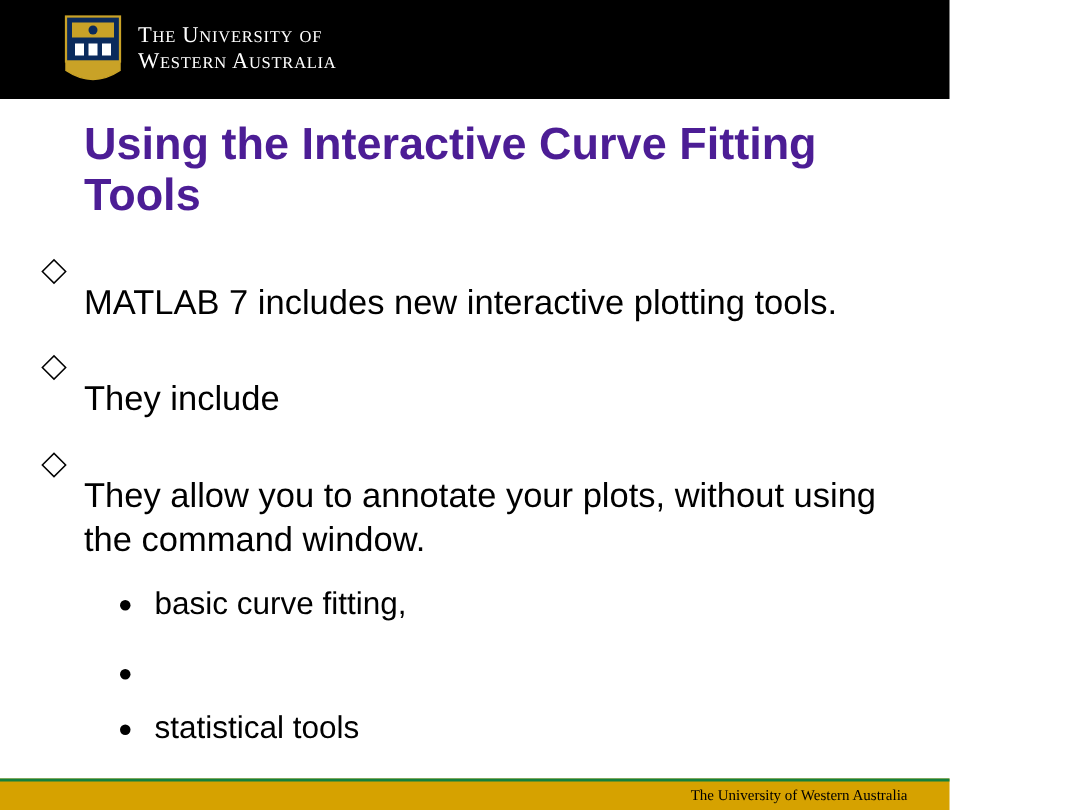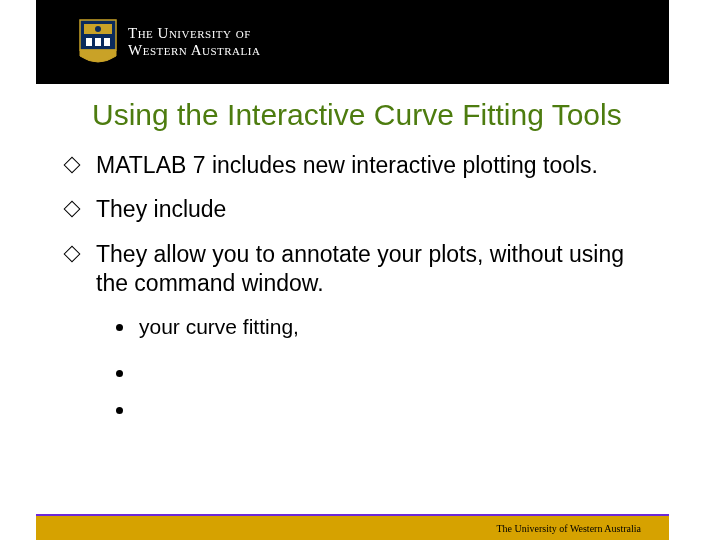--- a/index.html
+++ b/index.html
@@ -1,32 +1,32 @@
 <!DOCTYPE html>
 <html><head>
 <meta charset="utf-8">
 <style>
   * { margin: 0; padding: 0; box-sizing: border-box; }
   html, body { width: 720px; height: 540px; font-family: Arial, Helvetica, sans-serif; background: #fff; overflow: hidden; }
-  .slide { width: 633px; height: 540px; display: flex; flex-direction: column; margin-left: 36px; }
+  .slide { width: 633px; height: 540px; display: flex; flex-direction: column; }
   .header { background: #000; height: 84px; display: flex; align-items: center; padding-left: 42px; }
   .crest { width: 40px; height: 48px; margin-right: 10px; display: flex; align-items: center; justify-content: center; }
   .uni-text { color: #fff; line-height: 1.15; }
   .uni-line1 { font-family: Georgia, 'Times New Roman', serif; font-size: 15px; letter-spacing: 0.5px; font-variant: small-caps; }
   .uni-line2 { font-family: Georgia, 'Times New Roman', serif; font-size: 15px; letter-spacing: 0.5px; font-variant: small-caps; text-align: center; }
   .content { flex: 1; padding: 14px 40px 0 56px; }
-  .title { font-size: 30px; font-weight: normal; color: #4d7c0f; line-height: 1.15; margin-bottom: 18px; }
+  .title { font-size: 30px; font-weight: bold; color: #4c1d95; line-height: 1.15; margin-bottom: 18px; }
   .bullets { list-style: none; }
-  .bullets > li { display: flex; align-items: flex-start; font-size: 23px; color: #000; margin-bottom: 16px; line-height: 1.25; }
+  .bullets > li { display: flex; align-items: flex-start; font-size: 23px; color: #000; margin-bottom: 16px; line-height: 1.25; flex-direction: column; }
   .diamond { width: 12px; height: 12px; border: 1.5px solid #000; transform: rotate(45deg); flex: 0 0 12px; margin-top: 8px; margin-right: 18px; margin-left: -26px; }
   .bullet-text { flex: 1; }
   .sub { list-style: none; margin-top: 4px; }
   .sub > li { display: flex; align-items: flex-start; font-size: 21px; color: #000; margin-bottom: 20px; line-height: 1.25; padding-left: 24px; }
   .dot { width: 7px; height: 7px; background: #000; border-radius: 50%; flex: 0 0 7px; margin-top: 10px; margin-right: 16px; }
-  .footer { height: 26px; background: #d6a200; display: flex; align-items: center; justify-content: flex-end; padding-right: 28px; border-top: 2px solid #6d28d9; }
+  .footer { height: 26px; background: #d6a200; display: flex; align-items: center; justify-content: flex-end; padding-right: 28px; border-top: 2px solid #15803d; }
   .footer-text { font-family: Georgia, 'Times New Roman', serif; font-size: 10px; color: #000; }
 </style>
 </head>
 <body>
 
 <div class="slide">
 
   <div class="header">
     <div class="crest">
       <svg width="40" height="48" viewBox="0 0 40 48">
@@ -57,27 +57,28 @@
       </li>
       <li>
         <span class="diamond"></span>
         <span class="bullet-text">They allow you to annotate your plots, without using the command window.</span>
       </li>
     </ul>
 
     <ul class="sub">
       <li>
         <span class="dot"></span>
-        <span>your curve fitting,</span>
+        <span>basic curve fitting,</span>
       </li>
       <li>
         <span class="dot"></span>
       </li>
       <li>
         <span class="dot"></span>
+        <span>statistical tools</span>
       </li>
     </ul>
   </div>
 
   <div class="footer">
     <span class="footer-text">The University of Western Australia</span>
   </div>
 
 </div>
 

